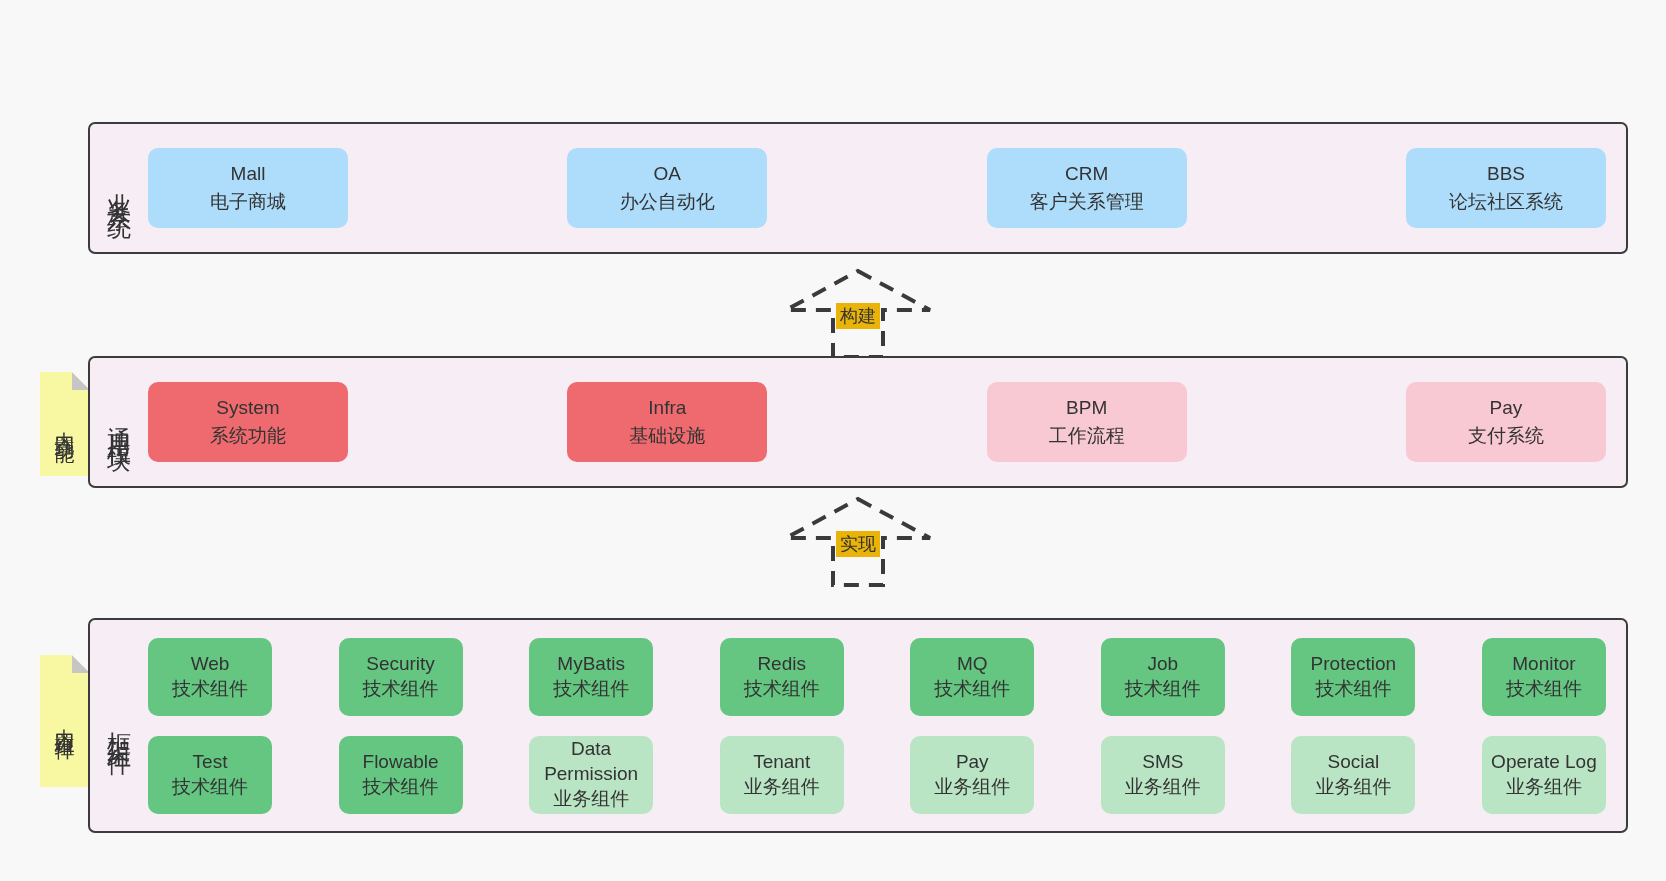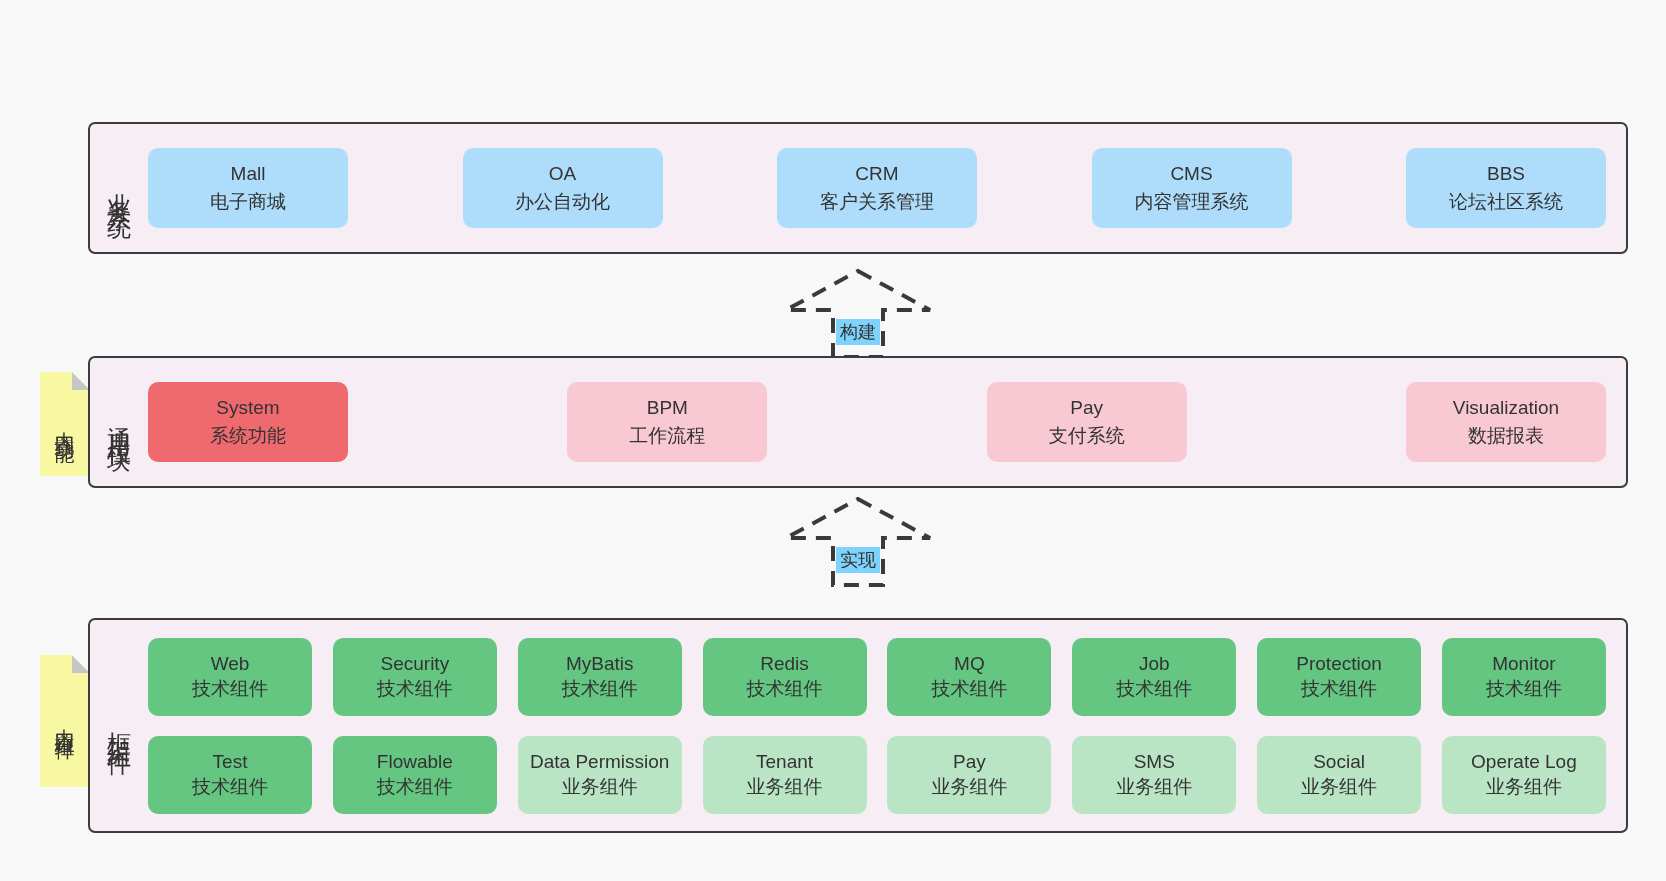--- a/index.html
+++ b/index.html
@@ -62,21 +62,21 @@
     display:flex;
     flex-direction:column;
     align-items:center;
     justify-content:center;
     text-align:center;
     border-radius:10px;
     font-size:19px;
     line-height:1.45;
   }
   .box-lg { width:200px; height:80px; }
-  .box-sm { width:164px; height:78px; line-height:1.3; padding:2px 6px; }
+  .box-sm { width:124px; height:78px; line-height:1.3; padding:2px 6px; }
 
   .c-blue   { background:#aeddfb; }
   .c-red    { background:#ee6a6e; }
   .c-pink   { background:#f9c9d3; }
   .c-gdark  { background:#64c681; }
   .c-glight { background:#bae5c5; }
 
   .arrow {
     position:absolute;
     width:150px;
@@ -90,25 +90,24 @@
     fill:none;
     stroke:#3a3a3a;
     stroke-width:4;
     stroke-dasharray:15 10;
   }
   .arrow-label {
     position:absolute;
     left:50%;
     top:48px;
     transform:translate(-50%,-50%);
-    background:#7dd3fc;
+    background:#eab308;
     padding:1px 4px;
     font-size:18px;
     white-space:nowrap;
-    margin-top:16px;
   }
 
   .note {
     position:absolute;
     left:40px;
     width:50px;
     background:#f9f8a2;
     display:flex;
     align-items:center;
     justify-content:center;
@@ -139,24 +138,20 @@
       <span>Mall</span>
       <span>电子商城</span>
     </div>
     <div class="box box-lg c-blue">
       <span>OA</span>
       <span>办公自动化</span>
     </div>
     <div class="box box-lg c-blue">
       <span>CRM</span>
       <span>客户关系管理</span>
-    </div>
-    <div class="box box-lg c-blue">
-      <span>CMS</span>
-      <span>内容管理系统</span>
     </div>
     <div class="box box-lg c-blue">
       <span>BBS</span>
       <span>论坛社区系统</span>
     </div>
   </div>
 </div>
 
 <div class="arrow" id="arrow-build">
   <svg viewBox="0 0 150 92">
@@ -172,31 +167,31 @@
 
 <div class="container" id="layer-modules">
   <div class="layer-label">
     <span class="vtext">通用模块</span>
   </div>
   <div class="boxes-area">
     <div class="box box-lg c-red">
       <span>System</span>
       <span>系统功能</span>
     </div>
+    <div class="box box-lg c-red">
+      <span>Infra</span>
+      <span>基础设施</span>
+    </div>
     <div class="box box-lg c-pink">
       <span>BPM</span>
       <span>工作流程</span>
     </div>
     <div class="box box-lg c-pink">
       <span>Pay</span>
       <span>支付系统</span>
-    </div>
-    <div class="box box-lg c-pink">
-      <span>Visualization</span>
-      <span>数据报表</span>
     </div>
   </div>
 </div>
 
 <div class="arrow" id="arrow-impl">
   <svg viewBox="0 0 150 92">
     <polygon points="75,3 147,42 100,42 100,89 50,89 50,42 3,42"></polygon>
   </svg>
   <span class="arrow-label">实现</span>
 </div>

